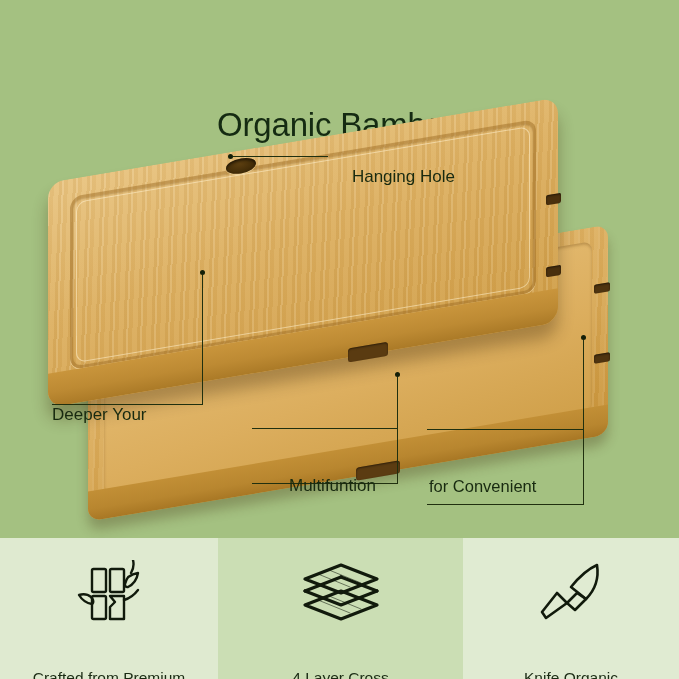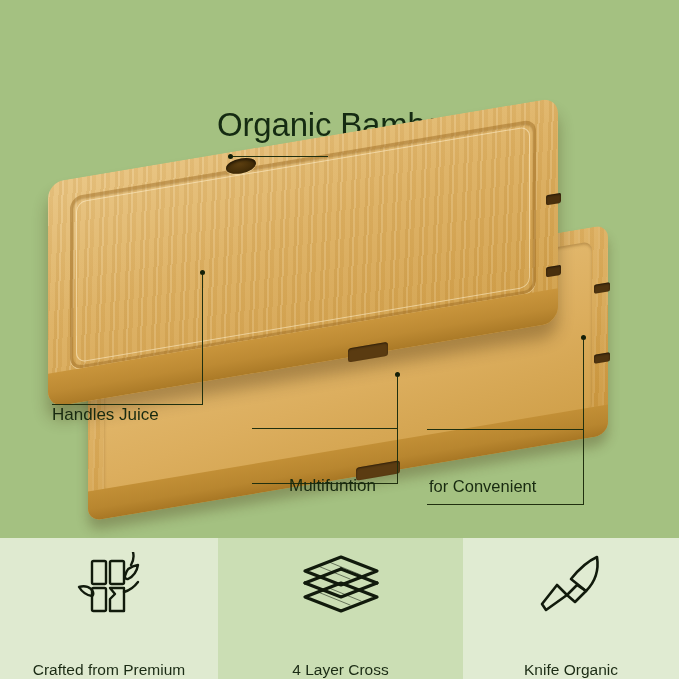--- a/index.html
+++ b/index.html
@@ -220,21 +220,21 @@
     display: flex;
   }
   .feature {
     position: relative;
     height: 141px;
     display: flex;
     flex-direction: column;
     align-items: center;
     justify-content: flex-start;
     box-sizing: border-box;
-    padding-top: 14px;
+    padding-top: 22px;
   }
   .feature.f1 { width: 218px; background: #dfead0; }
   .feature.f2 { width: 245px; background: #cbdeb4; }
   .feature.f3 { width: 216px; background: #e0ebd2; }
   .feature .icon {
     height: 72px;
     display: flex;
     align-items: center;
     justify-content: center;
   }
@@ -276,26 +276,29 @@
       <div class="edge"></div>
       <div class="hole"></div>
       <div class="handle-r1"></div>
       <div class="handle-r2"></div>
       <div class="slot"></div>
     </div>
   </div>
 
   <div class="dot" style="left:228px; top:154px;"></div>
   <div class="leader h" style="left:233px; top:156px; width:95px;"></div>
+  <div class="callout" style="left:333px; top:145px;">
+    <span>Hanging Hole</span>
+  </div>
 
   <div class="dot" style="left:200px; top:270px;"></div>
   <div class="leader v" style="left:202px; top:275px; height:129px;"></div>
   <div class="leader h" style="left:52px; top:404px; width:151px;"></div>
   <div class="callout" style="left:52px; top:362px;">
-    <div>Handles Juice</div>
+    <div>Deeper Your</div>
   </div>
 
   <div class="dot" style="left:395px; top:372px;"></div>
   <div class="leader v" style="left:397px; top:377px; height:51px;"></div>
   <div class="leader h" style="left:252px; top:428px; width:146px;"></div>
   <div class="leader v" style="left:397px; top:428px; height:55px;"></div>
   <div class="leader h" style="left:252px; top:483px; width:146px;"></div>
   <div class="callout" style="left:253px; top:433px;margin-left:36px;">
     <div>Multifuntion</div>
     <div>Wide Slot</div>

